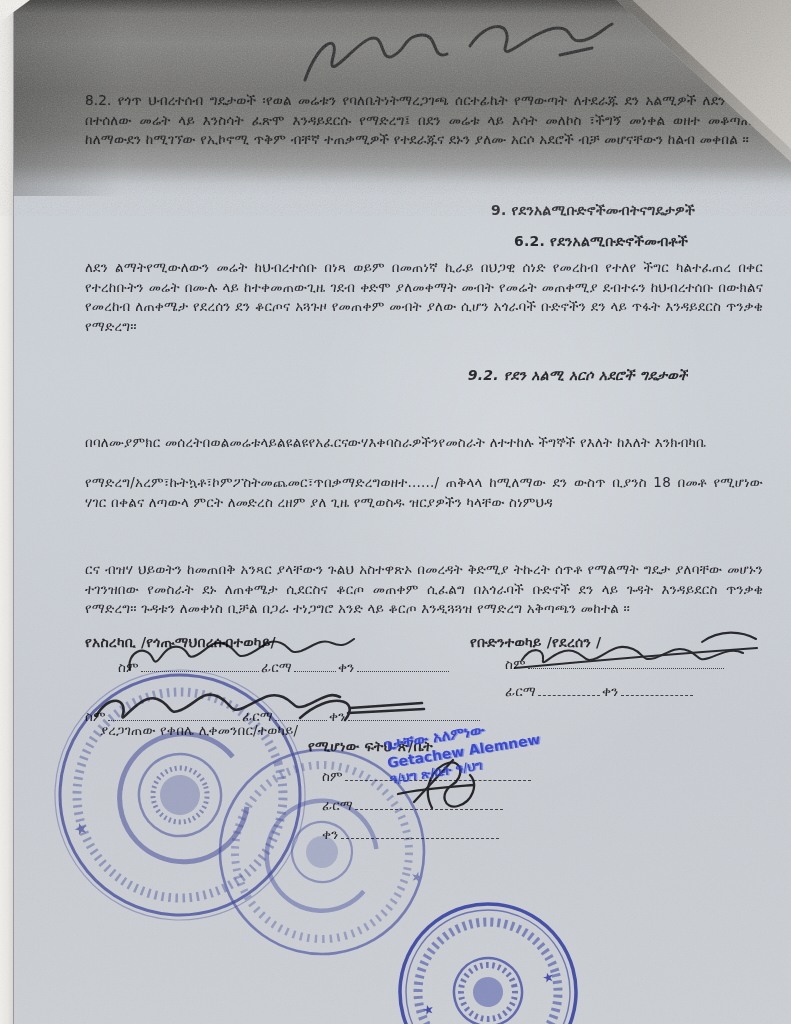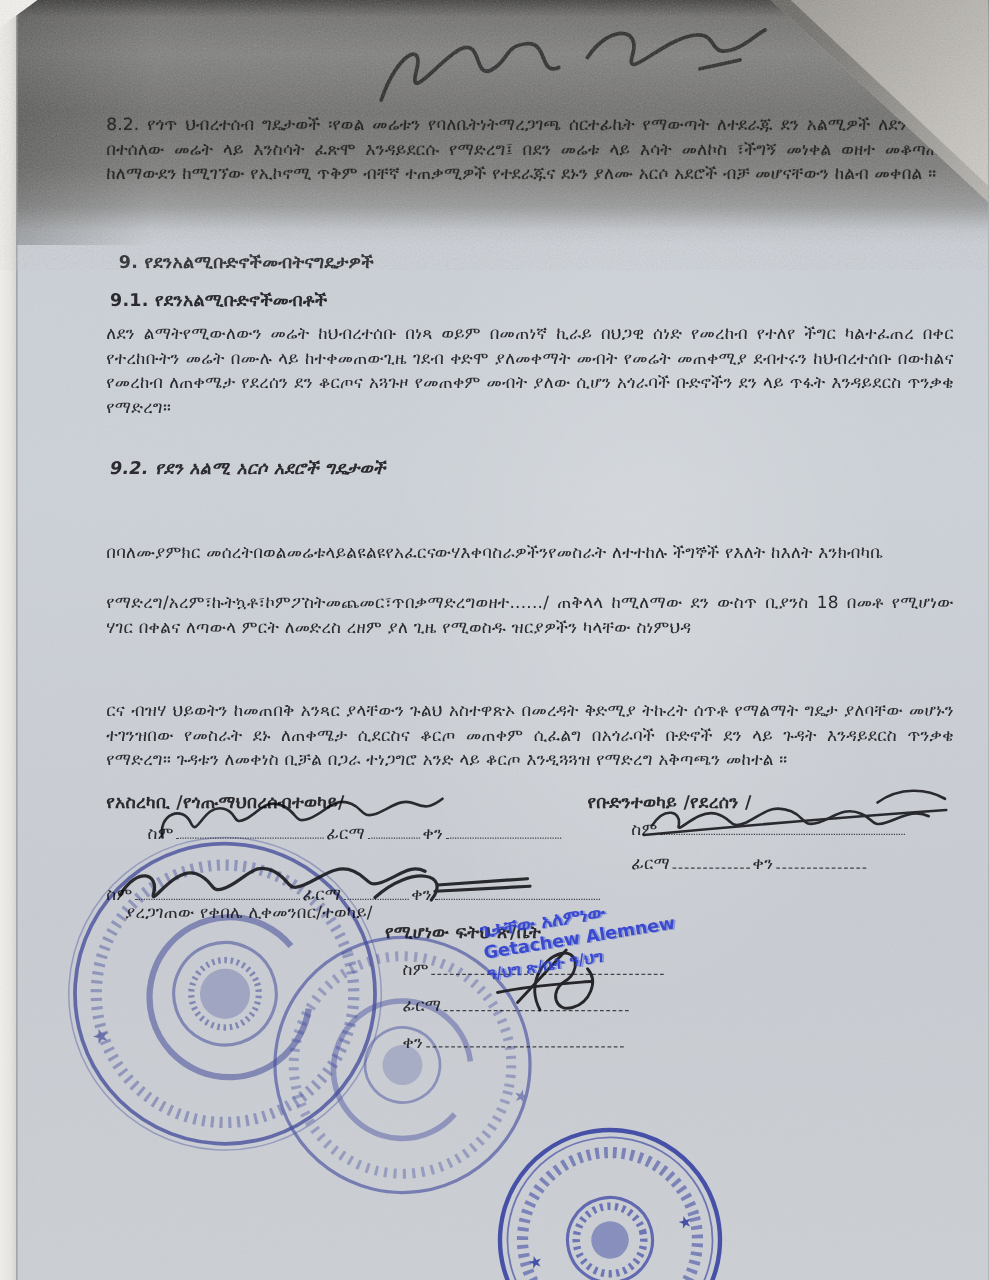--- a/index.html
+++ b/index.html
@@ -21,21 +21,21 @@
     background:#f5f3ef;clip-path:polygon(0 0,100% 0,0 100%);}
   .dogear{position:absolute;top:0;right:0;width:178px;height:162px;z-index:6;
     clip-path:polygon(2% 0,100% 0,100% 100%);
     background:linear-gradient(135deg,#97948f 0%,#aeaba6 35%,#c3c0bb 72%,#d0cdc8 100%);}
   .dogear .seam{position:absolute;inset:0;
     clip-path:polygon(2% 0,11% 0,100% 92%,100% 100%);
     background:linear-gradient(135deg,rgba(60,58,54,.55),rgba(60,58,54,.15));}
   .t{position:absolute;font-size:13.5px;line-height:19.5px;color:#26262b;
      text-align:justify;letter-spacing:.2px;overflow:hidden;z-index:2;}
   .band-text{color:#121213;text-shadow:0 0 1px rgba(0,0,0,.35);}
-  .h{font-weight:bold;text-align:left;font-size:14px;}
+  .h{font-weight:bold;text-align:right;font-size:14px;}
   .sig-line{white-space:nowrap;text-align:left;}
   .ld{display:inline-block;vertical-align:baseline;height:3px;margin:0 2px;
       border-bottom:1.7px dotted #3e3e45;}
   .lddash{border-bottom-style:dashed;border-bottom-width:1.5px;}
   .getachew{position:absolute;left:386px;top:724px;z-index:4;transform:rotate(-9deg);
     color:#2c3bd0;opacity:.92;text-align:left;line-height:1.25;
     text-shadow:1.5px .5px 0 rgba(44,80,215,.45);}
   .getachew .l1{font-size:15px;font-weight:bold;}
   .getachew .l2{font-size:14px;font-weight:bold;}
   .getachew .l3{font-size:12.5px;font-weight:bold;}
@@ -47,21 +47,21 @@
 <body>
 
 <div class="page">
 
   <div class="dark-band"></div>
 
   <div class="t band-text" style="left:85px;top:91px;width:678px;height:112px;">8.2. የጎጥ ህብረተሰብ ግዴታወች ፡የወል መሬቱን የባለቤትነትማረጋገጫ ሰርተፊኬት የማውጣት ለተደራጁ ደን አልሚዎች ለደን ልማት በተሰለው መሬት ላይ እንስሳት ፈጽሞ እንዳይደርሱ የማድረግ፤ በደን መሬቱ ላይ እሳት መለኮስ ፣ችግኝ መነቀል ወዘተ መቆጣጠብ ከለማውደን ከሚገኘው የኢኮኖሚ ጥቅም ብቸኛ ተጠቃሚዎች የተደራጁና ደኑን ያለሙ አርሶ አደሮች ብቻ መሆናቸውን ከልብ መቀበል ።</div>
 
   <div class="t h" style="left:95px;top:201px;width:600px;height:22px;">9. የደንአልሚቡድኖችመብትናግዴታዎች</div>
 
-  <div class="t h" style="left:88px;top:232px;width:600px;height:22px;">9.1. የደንአልሚቡድኖችመብቶች</div>
+  <div class="t h" style="left:88px;top:232px;width:600px;height:22px;">6.2. የደንአልሚቡድኖችመብቶች</div>
 
   <div class="t" style="left:85px;top:258px;width:678px;height:101px;">ለደን ልማትየሚውለውን መሬት ከህብረተሰቡ በነጻ ወይም በመጠነኛ ኪራይ በህጋዊ ሰነድ የመረከብ የተለየ ችግር ካልተፈጠረ በቀር የተረከቡትን መሬት በሙሉ ላይ ከተቀመጠውጊዜ ገደብ ቀድሞ ያለመቀማት መብት የመሬት መጠቀሚያ ደብተሩን ከህብረተሰቡ በውክልና የመረከብ ለጠቀሜታ የደረሰን ደን ቆርጦና አጓጉዞ የመጠቀም መብት ያለው ሲሆን አጎራባች ቡድኖችን ደን ላይ ጥፋት እንዳይደርስ ጥንቃቄ የማድረግ።</div>
 
   <div class="t h" style="left:88px;top:366px;width:600px;height:22px;font-style:italic;">9.2. የደን አልሚ አርሶ አደሮች ግዴታወች</div>
 
   <div class="t" style="left:85px;top:433px;width:678px;height:41px;">በባለሙያምክር መሰረትበወልመሬቱላይልዩልዩየአፈርናውሃእቀባስራዎችንየመስራት ለተተከሉ ችግኞች የእለት ከእለት እንክብካቤ</div>
   <div class="t" style="left:85px;top:473px;width:678px;height:60px;">የማድረግ/አረም፣ኩትኳቶ፣ኮምፖስትመጨመር፣ጥበቃማድረግወዘተ....../ ጠቅላላ ከሚለማው ደን ውስጥ ቢያንስ 18 በመቶ የሚሆነው ሃገር በቀልና ለጣውላ ምርት ለመድረስ ረዘም ያለ ጊዜ የሚወስዱ ዝርያዎችን ካላቸው ስነምህዳ</div>
 
   <div class="t" style="left:85px;top:560px;width:678px;height:101px;">ርና ብዝሃ ህይወትን ከመጠበቅ አንጻር ያላቸውን ጉልህ አስተዋጽኦ በመረዳት ቅድሚያ ትኩረት ሰጥቶ የማልማት ግዴታ ያለባቸው መሆኑን ተገንዝበው የመስራት ደኑ ለጠቀሜታ ሲደርስና ቆርጦ መጠቀም ሲፈልግ በአጎራባች ቡድኖች ደን ላይ ጉዳት እንዳይደርስ ጥንቃቄ የማድረግ። ጉዳቱን ለመቀነስ ቢቻል በጋራ ተነጋግሮ አንድ ላይ ቆርጦ እንዲጓጓዝ የማድረግ አቅጣጫን መከተል ።</div>
 

